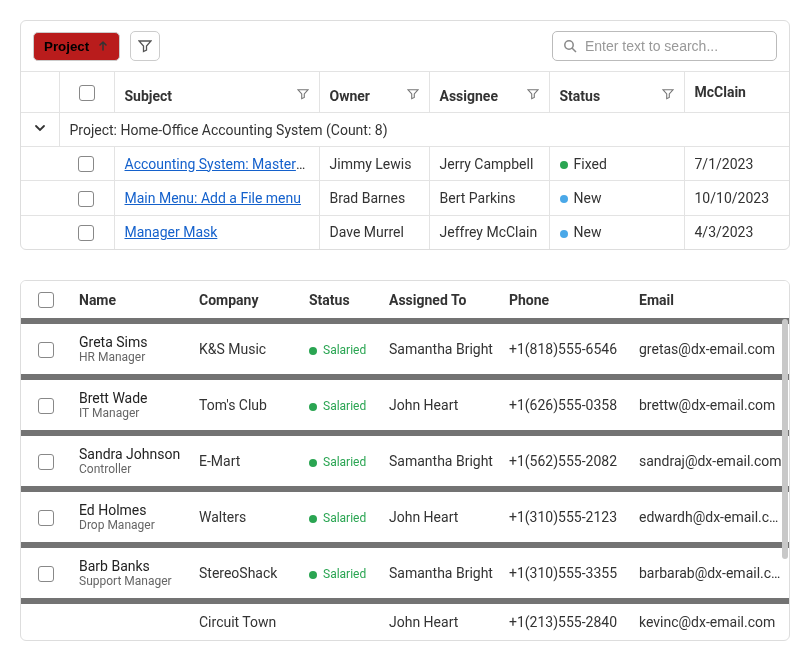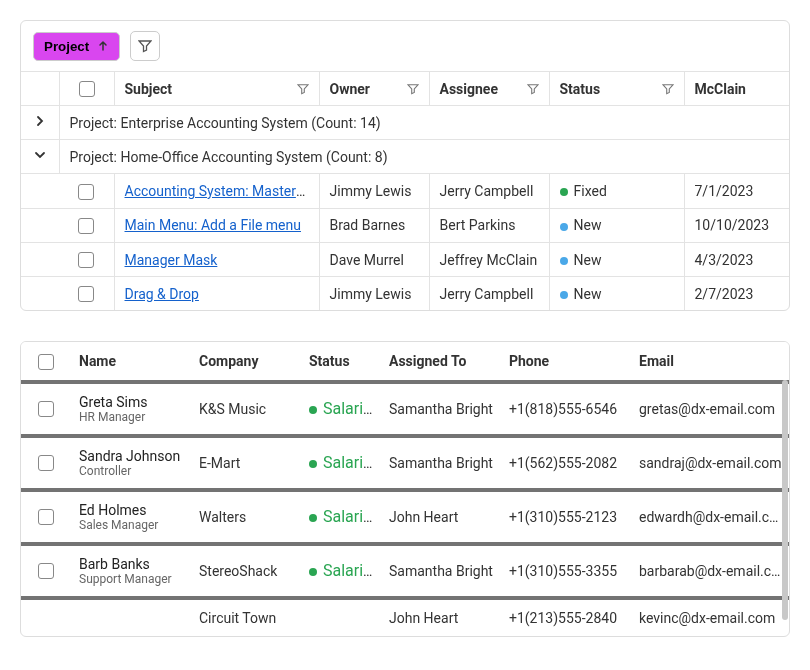--- a/index.html
+++ b/index.html
@@ -1,45 +1,45 @@
 <!DOCTYPE html>
 <html><head>
 <meta charset="utf-8">
 <style>
 * { box-sizing: border-box; margin: 0; padding: 0; }
 body { font-family: -apple-system, BlinkMacSystemFont, "Segoe UI", Roboto, Arial, sans-serif; font-size: 14px; color: #333; background: #fff; padding: 20px; width: 810px; }
 .panel { border: 1px solid #ddd; border-radius: 6px; overflow: hidden; }
 .toolbar { display: flex; align-items: center; padding: 10px 12px; gap: 10px; }
-.btn { display: inline-flex; align-items: center; gap: 8px; border: 1px solid #ccc; border-radius: 5px; background: #d946ef; padding: 6px 10px; font-weight: 600; cursor: pointer; }
+.btn { display: inline-flex; align-items: center; gap: 8px; border: 1px solid #ccc; border-radius: 5px; background: #b91c1c; padding: 6px 10px; font-weight: 600; cursor: pointer; }
 .icon-btn { display: inline-flex; align-items: center; justify-content: center; border: 1px solid #ccc; border-radius: 5px; background: #fff; width: 30px; height: 30px; cursor: pointer; }
 .spacer { flex: 1; }
 .search { display: flex; align-items: center; gap: 8px; border: 1px solid #bbb; border-radius: 5px; padding: 6px 10px; width: 225px; color: #888; }
 .search input { border: none; outline: none; flex: 1; font-size: 14px; color: #333; }
 .search input::placeholder { color: #999; }
 table { width: 100%; border-collapse: collapse; table-layout: fixed; }
 th, td { text-align: left; padding: 8px 10px; border-top: 1px solid #e3e3e3; border-right: 1px solid #e3e3e3; vertical-align: middle; overflow: hidden; text-overflow: ellipsis; white-space: nowrap; }
 th:last-child, td:last-child { border-right: none; }
 th { font-weight: 700; background: #fff; }
-.th-flex { display: flex; align-items: center; justify-content: space-between; }
+.th-flex { display: flex; justify-content: space-between; margin-top: 8px; }
 .check-col { width: 55px; text-align: center; }
 .expand-col { width: 38px; text-align: center; }
 .check { display: inline-block; width: 16px; height: 16px; border: 1.5px solid #888; border-radius: 3px; cursor: pointer; vertical-align: middle; }
 .group-row td { font-weight: 400; padding: 8px 10px; }
 .expand-caret { cursor: pointer; display: inline-flex; }
 a.link { color: #1461cc; text-decoration: underline; }
 .dot { display: inline-block; width: 8px; height: 8px; border-radius: 50%; margin-right: 6px; vertical-align: middle; }
 .dot.green { background: #2aa552; }
 .dot.blue { background: #4aa8e8; }
 .second-panel { margin-top: 30px; border: 1px solid #ddd; border-radius: 6px; overflow: hidden; position: relative; }
 .second-panel table th, .second-panel table td { border-right: none; }
-.second-panel table td { border-top: 4px solid #737373; padding: 10px 8px; }
+.second-panel table td { border-top: 6px solid #737373; padding: 10px 8px; }
 .second-panel table th { border-top: none; border-bottom: 1px solid #e3e3e3; padding: 10px 8px; }
 .name-main { font-weight: 400; color: #222; }
 .name-sub { font-size: 12px; color: #666; }
-.status-pill { color: #2aa552; font-size: 16px; }
+.status-pill { color: #2aa552; font-size: 12px; }
 .status-pill .dot { background: #2aa552; }
 .scrollbar { position: absolute; right: 1px; top: 38px; width: 6px; height: 240px; background: #c8c8c8; border-radius: 3px; }
 svg { display: block; }
 .col-subject { width: 205px; }
 .col-owner { width: 110px; }
 .col-assignee { width: 120px; }
 .col-status { width: 135px; }
 .col-created { width: 110px; }
 .c2-check { width: 50px; text-align: center; }
 .c2-name { width: 120px; }
@@ -63,20 +63,29 @@
       </span>
     </button>
     <button class="icon-btn">
       <span>
         <svg width="14" height="14" viewBox="0 0 14 14">
             <path d="M1 2 h12 l-4.5 5 v4 l-3 1.5 v-5.5 z" fill="none" stroke="#555" stroke-width="1.3"></path>
           </svg>
       </span>
     </button>
     <div class="spacer"></div>
+    <div class="search">
+      <span>
+        <svg width="14" height="14" viewBox="0 0 14 14">
+            <circle cx="6" cy="6" r="4.2" fill="none" stroke="#888" stroke-width="1.5"></circle>
+            <line x1="9.2" y1="9.2" x2="13" y2="13" stroke="#888" stroke-width="1.5"></line>
+          </svg>
+      </span>
+      <input type="text" placeholder="Enter text to search..." style="">
+    </div>
   </div>
 
   <table>
     <colgroup>
       <col class="expand-col">
         <col class="check-col">
         <col class="col-subject">
         <col class="col-owner">
         <col class="col-assignee">
         <col class="col-status">
@@ -126,28 +135,20 @@
               </span>
             </div>
           </th>
         <th><span>McClain</span></th>
       </tr>
     </thead>
     <tbody id="grid1-body">
         <tr class="group-row">
           <td class="expand-col"><span class="expand-caret">
               <svg width="14" height="14" viewBox="0 0 14 14">
-                <path d="M5 3 L9 7 L5 11" fill="none" stroke="#333" stroke-width="1.8" stroke-linecap="round"></path>
-              </svg>
-            </span></td>
-          <td colspan="6">Project: Enterprise Accounting System (Count: 14)</td>
-        </tr>
-        <tr class="group-row">
-          <td class="expand-col"><span class="expand-caret">
-              <svg width="14" height="14" viewBox="0 0 14 14">
                 <path d="M3 5 L7 9 L11 5" fill="none" stroke="#333" stroke-width="1.8" stroke-linecap="round"></path>
               </svg>
             </span></td>
           <td colspan="6">Project: Home-Office Accounting System (Count: 8)</td>
         </tr>
         <tr>
           <td class="expand-col" style="border-right:none"></td>
           <td class="check-col"><span class="check"></span></td>
           <td><a href="#" class="link">Accounting System: MasterView</a></td>
           <td>Jimmy Lewis</td>
@@ -165,29 +166,20 @@
           <td>10/10/2023</td>
         </tr>
         <tr>
           <td class="expand-col" style="border-right:none"></td>
           <td class="check-col"><span class="check"></span></td>
           <td><a href="#" class="link">Manager Mask</a></td>
           <td>Dave Murrel</td>
           <td>Jeffrey McClain</td>
           <td><span class="dot blue"></span>New</td>
           <td>4/3/2023</td>
-        </tr>
-        <tr>
-          <td class="expand-col" style="border-right:none"></td>
-          <td class="check-col"><span class="check"></span></td>
-          <td><a href="#" class="link">Drag &amp; Drop</a></td>
-          <td>Jimmy Lewis</td>
-          <td>Jerry Campbell</td>
-          <td><span class="dot blue"></span>New</td>
-          <td>2/7/2023</td>
         </tr>
       </tbody>
   </table>
 </div>
 
 <div class="second-panel">
   <table>
     <colgroup>
       <col class="c2-check">
         <col class="c2-name">
@@ -217,34 +209,46 @@
           </td>
           <td>K&amp;S Music</td>
           <td><span class="status-pill"><span class="dot"></span>Salaried</span></td>
           <td>Samantha Bright</td>
           <td>+1(818)555-6546</td>
           <td>gretas@dx-email.com</td>
         </tr>
         <tr>
           <td class="c2-check"><span class="check"></span></td>
           <td>
+            <div class="name-main">Brett Wade</div>
+            <div class="name-sub">IT Manager</div>
+          </td>
+          <td>Tom's Club</td>
+          <td><span class="status-pill"><span class="dot"></span>Salaried</span></td>
+          <td>John Heart</td>
+          <td>+1(626)555-0358</td>
+          <td>brettw@dx-email.com</td>
+        </tr>
+        <tr>
+          <td class="c2-check"><span class="check"></span></td>
+          <td>
             <div class="name-main">Sandra Johnson</div>
             <div class="name-sub">Controller</div>
           </td>
           <td>E-Mart</td>
           <td><span class="status-pill"><span class="dot"></span>Salaried</span></td>
           <td>Samantha Bright</td>
           <td>+1(562)555-2082</td>
           <td>sandraj@dx-email.com</td>
         </tr>
         <tr>
           <td class="c2-check"><span class="check"></span></td>
           <td>
             <div class="name-main">Ed Holmes</div>
-            <div class="name-sub">Sales Manager</div>
+            <div class="name-sub">Drop Manager</div>
           </td>
           <td>Walters</td>
           <td><span class="status-pill"><span class="dot"></span>Salaried</span></td>
           <td>John Heart</td>
           <td>+1(310)555-2123</td>
           <td>edwardh@dx-email.com</td>
         </tr>
         <tr>
           <td class="c2-check"><span class="check"></span></td>
           <td>

